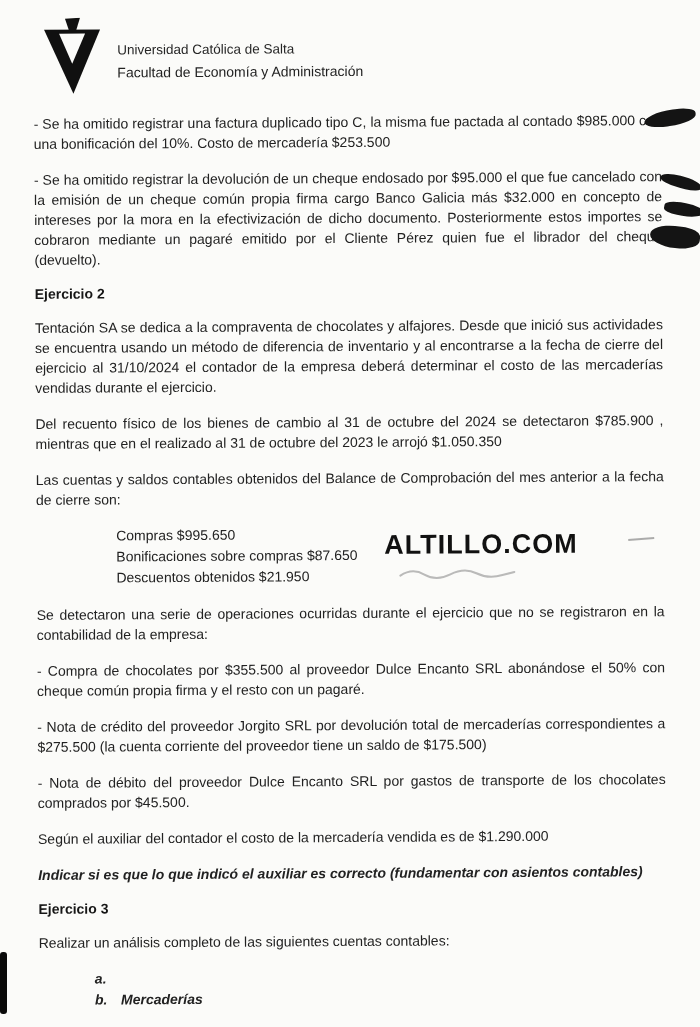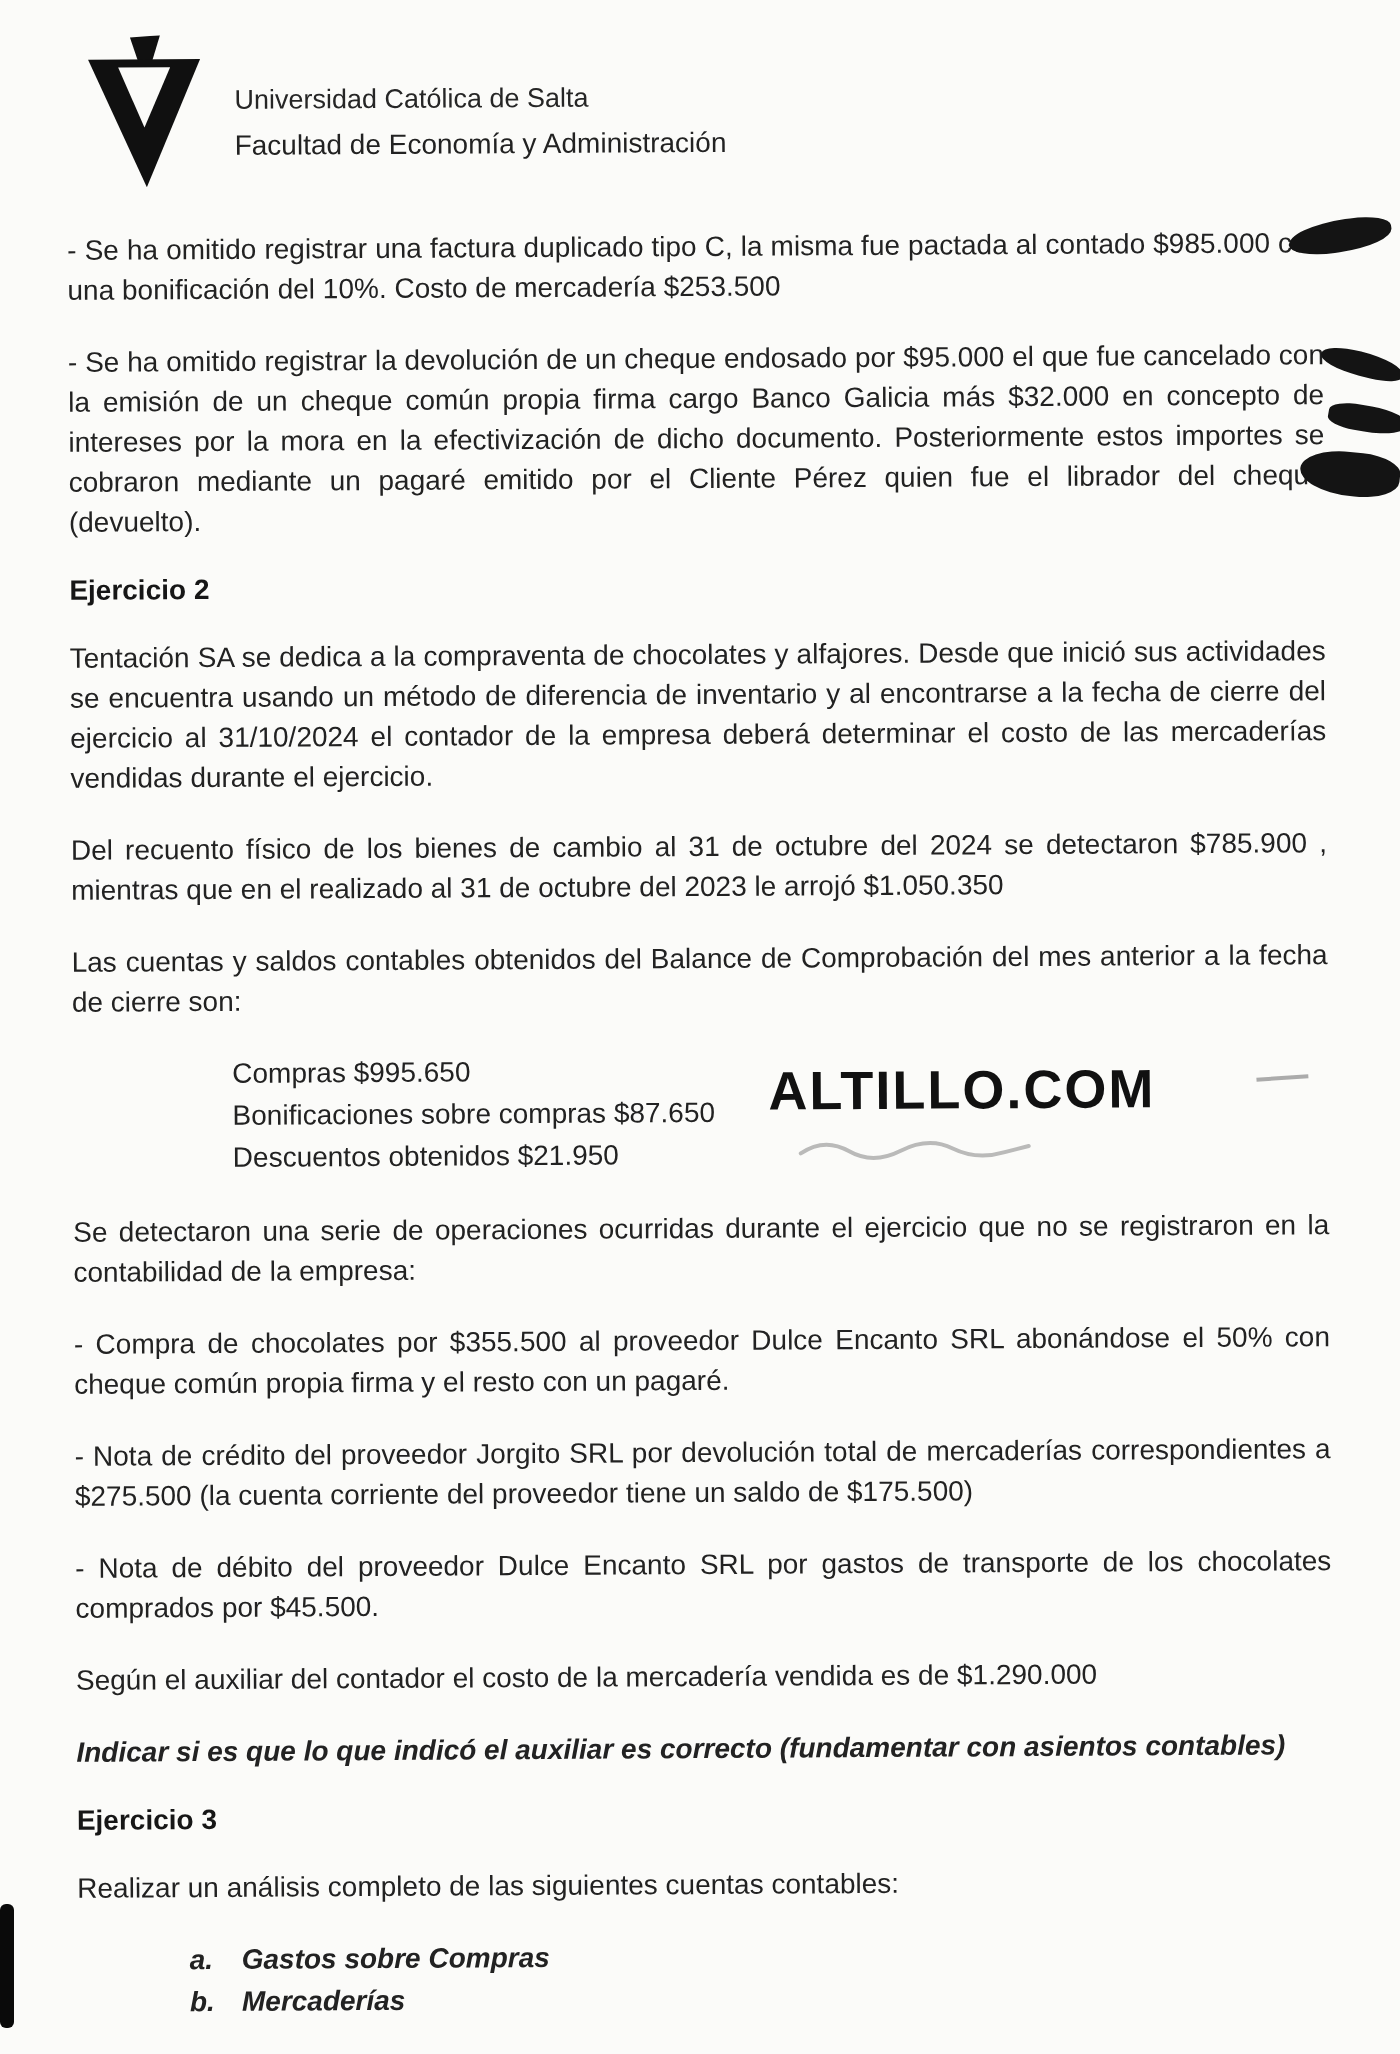--- a/index.html
+++ b/index.html
@@ -114,21 +114,20 @@
 
   <p class="para italic-line">Indicar si es que lo que indicó el auxiliar es correcto (fundamentar con asientos contables)</p>
 
   <p class="heading">Ejercicio 3</p>
 
   <p class="para">Realizar un análisis completo de las siguientes cuentas contables:</p>
 
   <div class="cuentas-list">
     <div class="cuentas-item">
       <span class="cuentas-marker">a.</span>
-      <span>Gastos sobre Compras</span>
     </div>
     <div class="cuentas-item">
       <span class="cuentas-marker">b.</span>
       <span>Mercaderías</span>
     </div>
   </div>
 
 </div>
 
 <div class="artifact smudge-a"></div>

